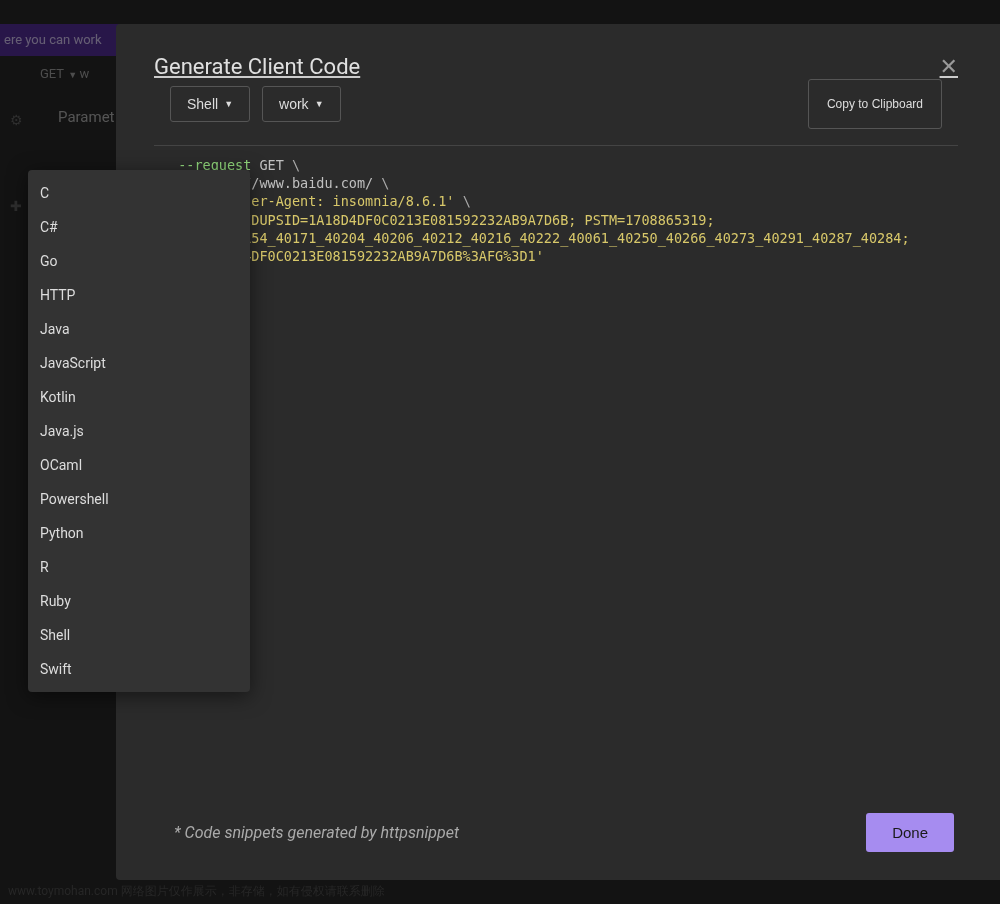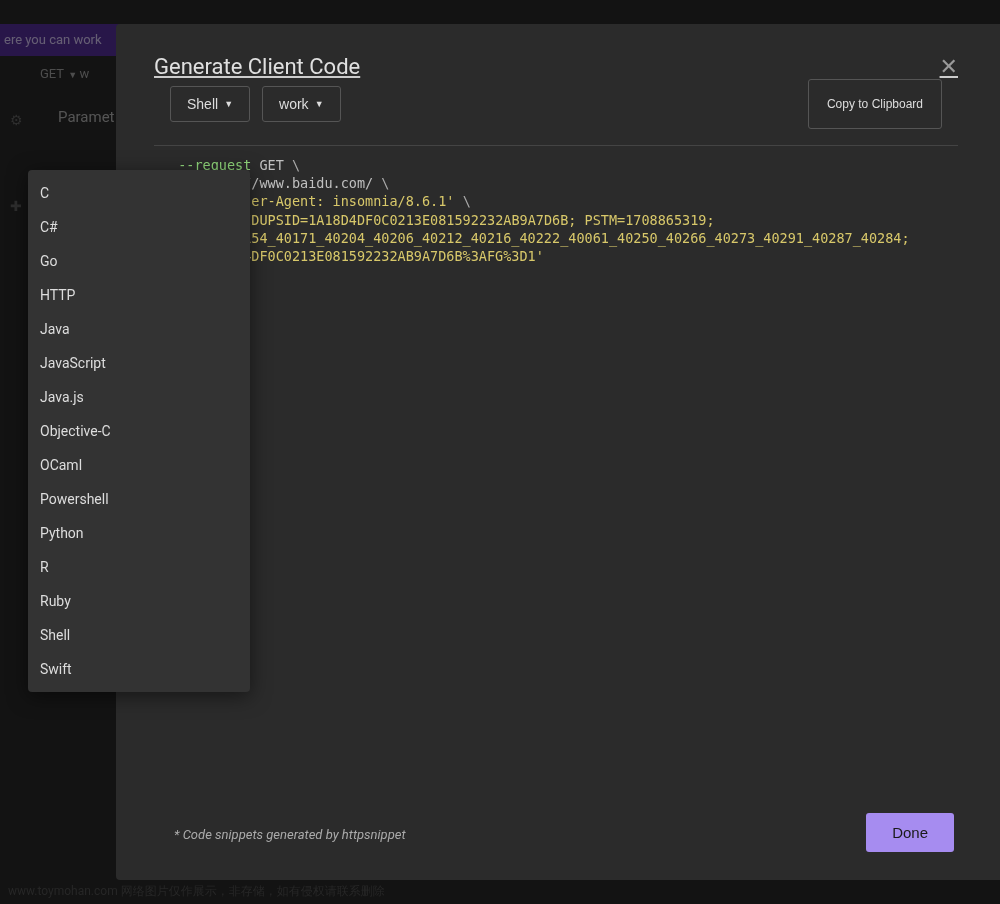--- a/index.html
+++ b/index.html
@@ -155,21 +155,21 @@
   .tok-flagkey { color: #8fd67a; }
   .tok-url { color: #c0c0c0; }
   .tok-str { color: #d8c86a; }
   .tok-hdr { color: #8fd67a; }
   .tok-cookie { color: #8fd67a; }
   .tok-slash { color: #aaa; }
   
   .snippet-note {
     font-style: italic;
     color: #aaa;
-    font-size: 13px;
+    font-size: 16px;
     margin-left: 20px;
     margin-top: auto;
     margin-bottom: 8px;
   }
   
   .done-btn {
     position: absolute;
     right: 46px;
     bottom: 28px;
     background: #a68cf0;
@@ -250,22 +250,22 @@
   <button class="done-btn">Done</button>
 </div>
 
 <div class="lang-menu" id="lang-menu">
     <div class="lang-item">C</div>
     <div class="lang-item">C#</div>
     <div class="lang-item">Go</div>
     <div class="lang-item">HTTP</div>
     <div class="lang-item">Java</div>
     <div class="lang-item">JavaScript</div>
+    <div class="lang-item">Kotlin</div>
     <div class="lang-item">Java.js</div>
-    <div class="lang-item">Objective-C</div>
     <div class="lang-item">OCaml</div>
     <div class="lang-item">Powershell</div>
     <div class="lang-item">Python</div>
     <div class="lang-item">R</div>
     <div class="lang-item">Ruby</div>
     <div class="lang-item">Shell</div>
     <div class="lang-item">Swift</div>
   </div>
 
 </body></html>

